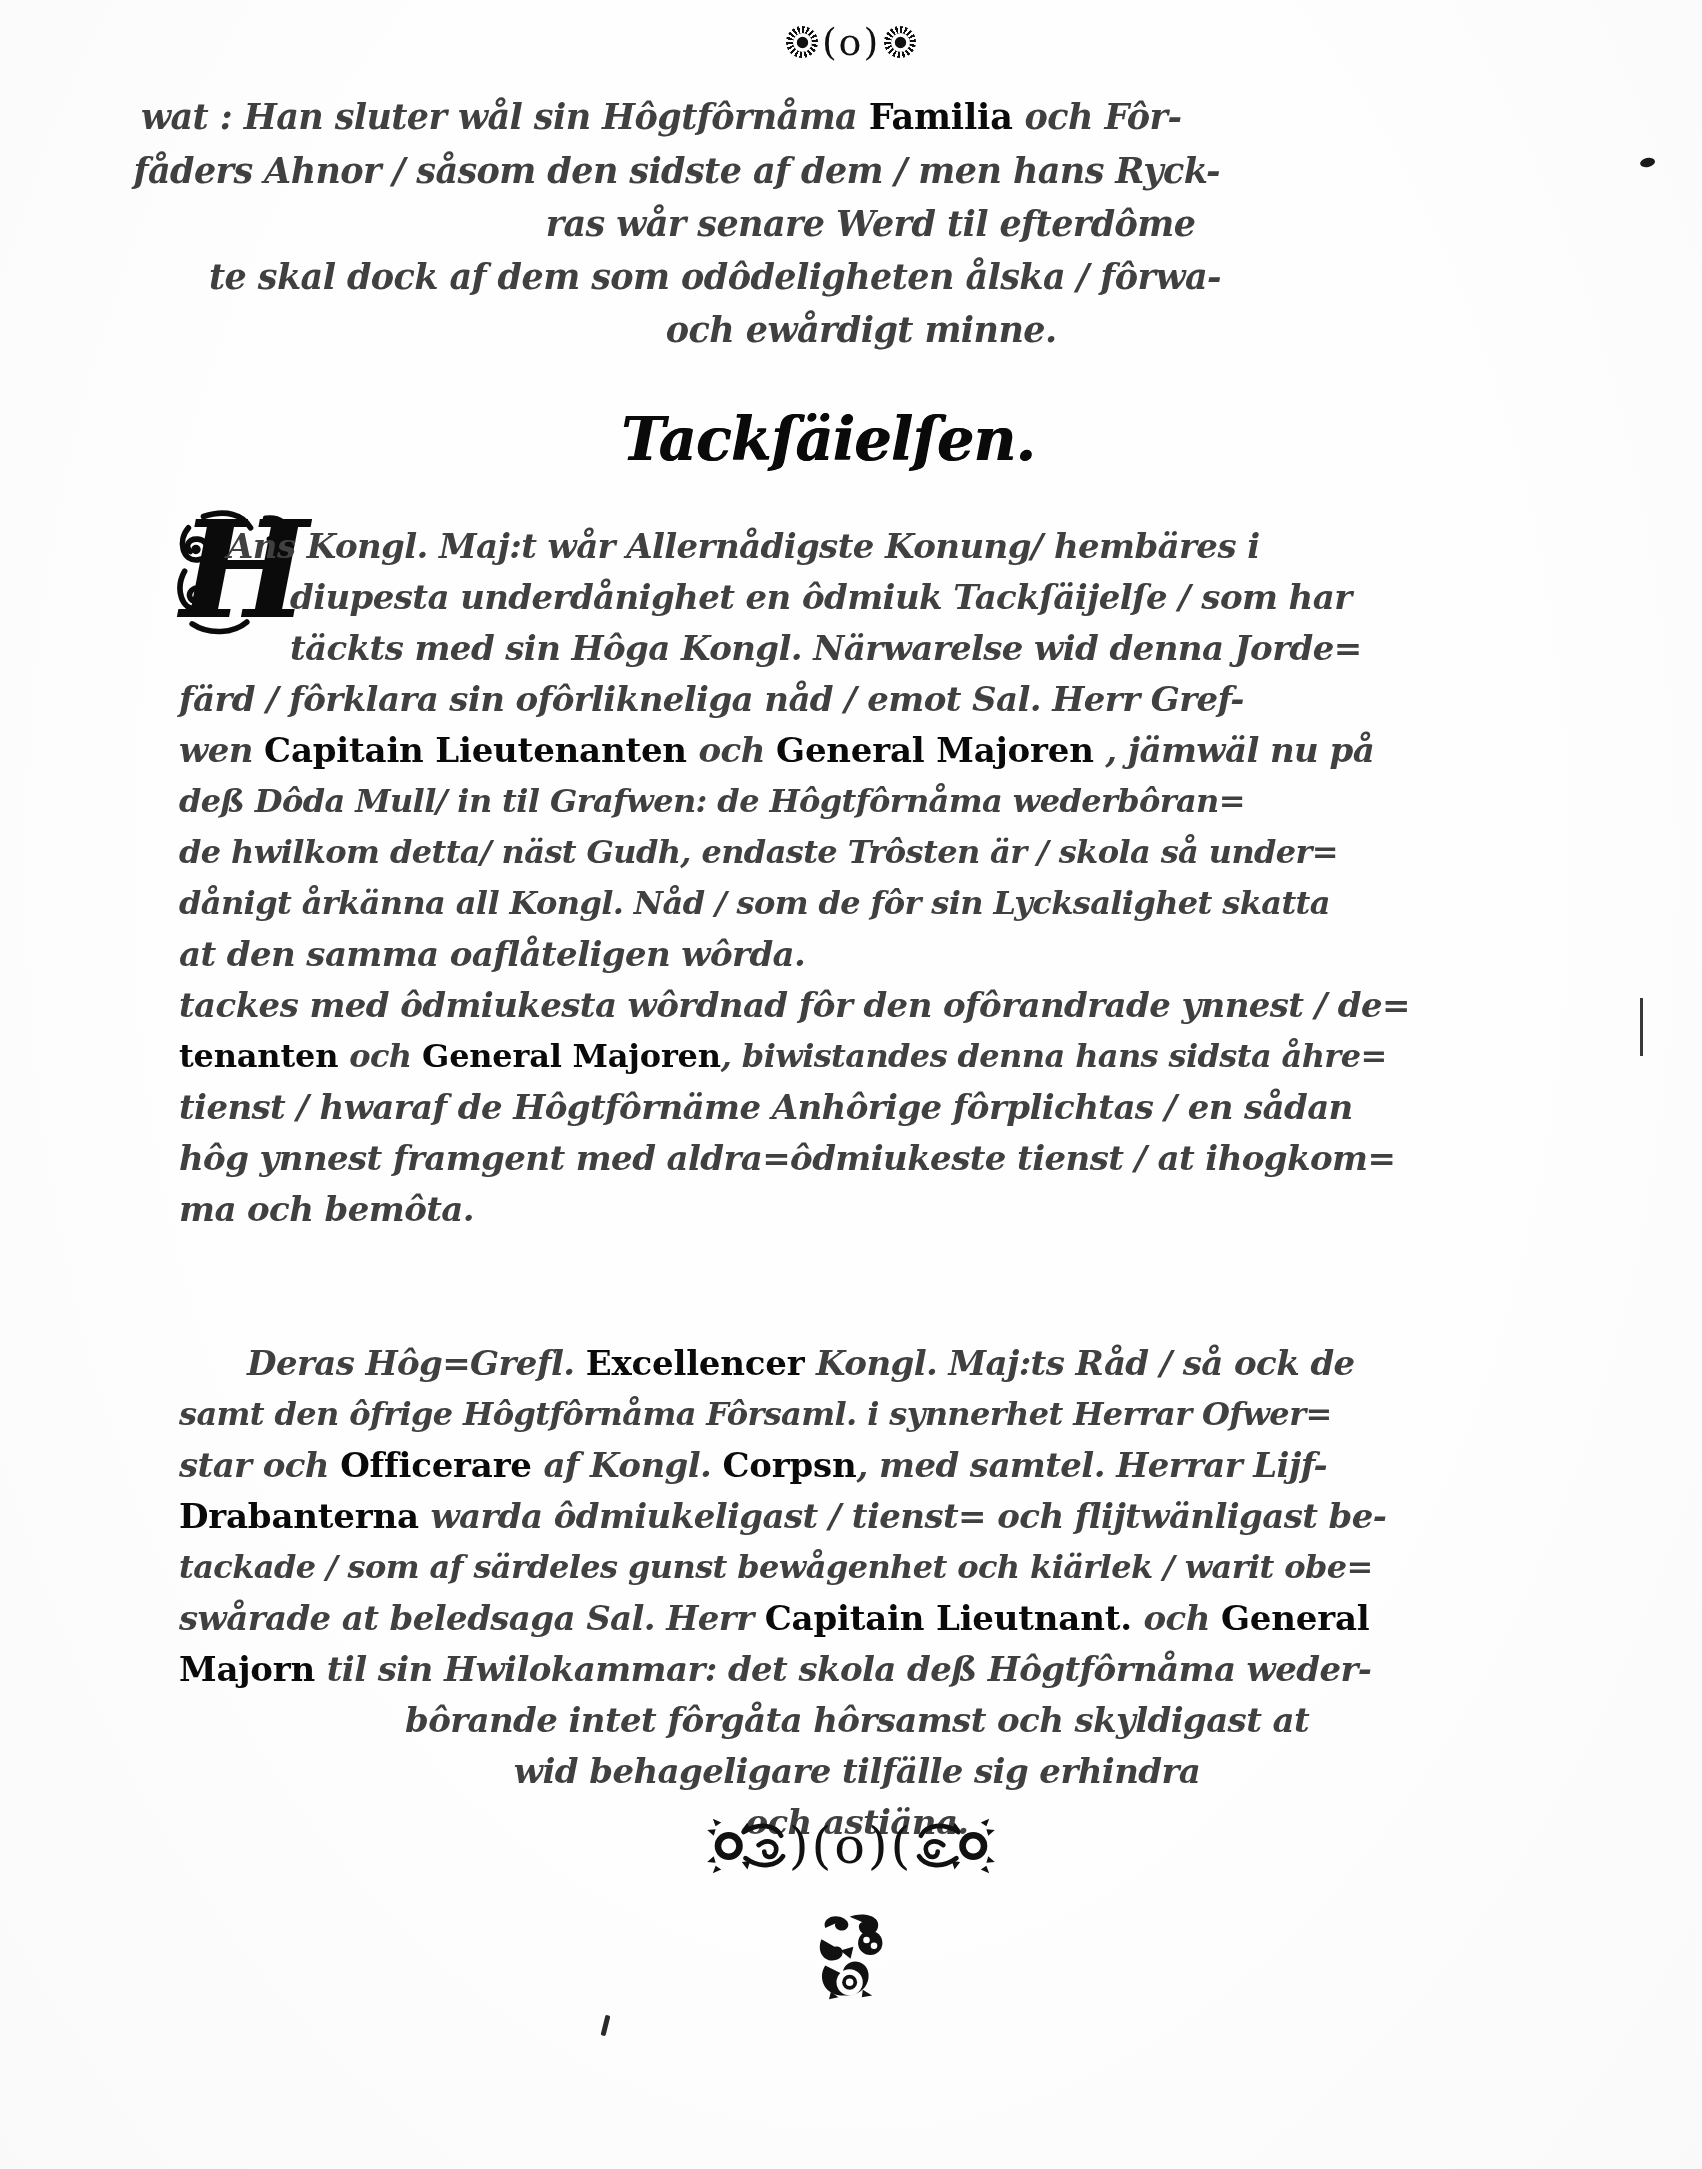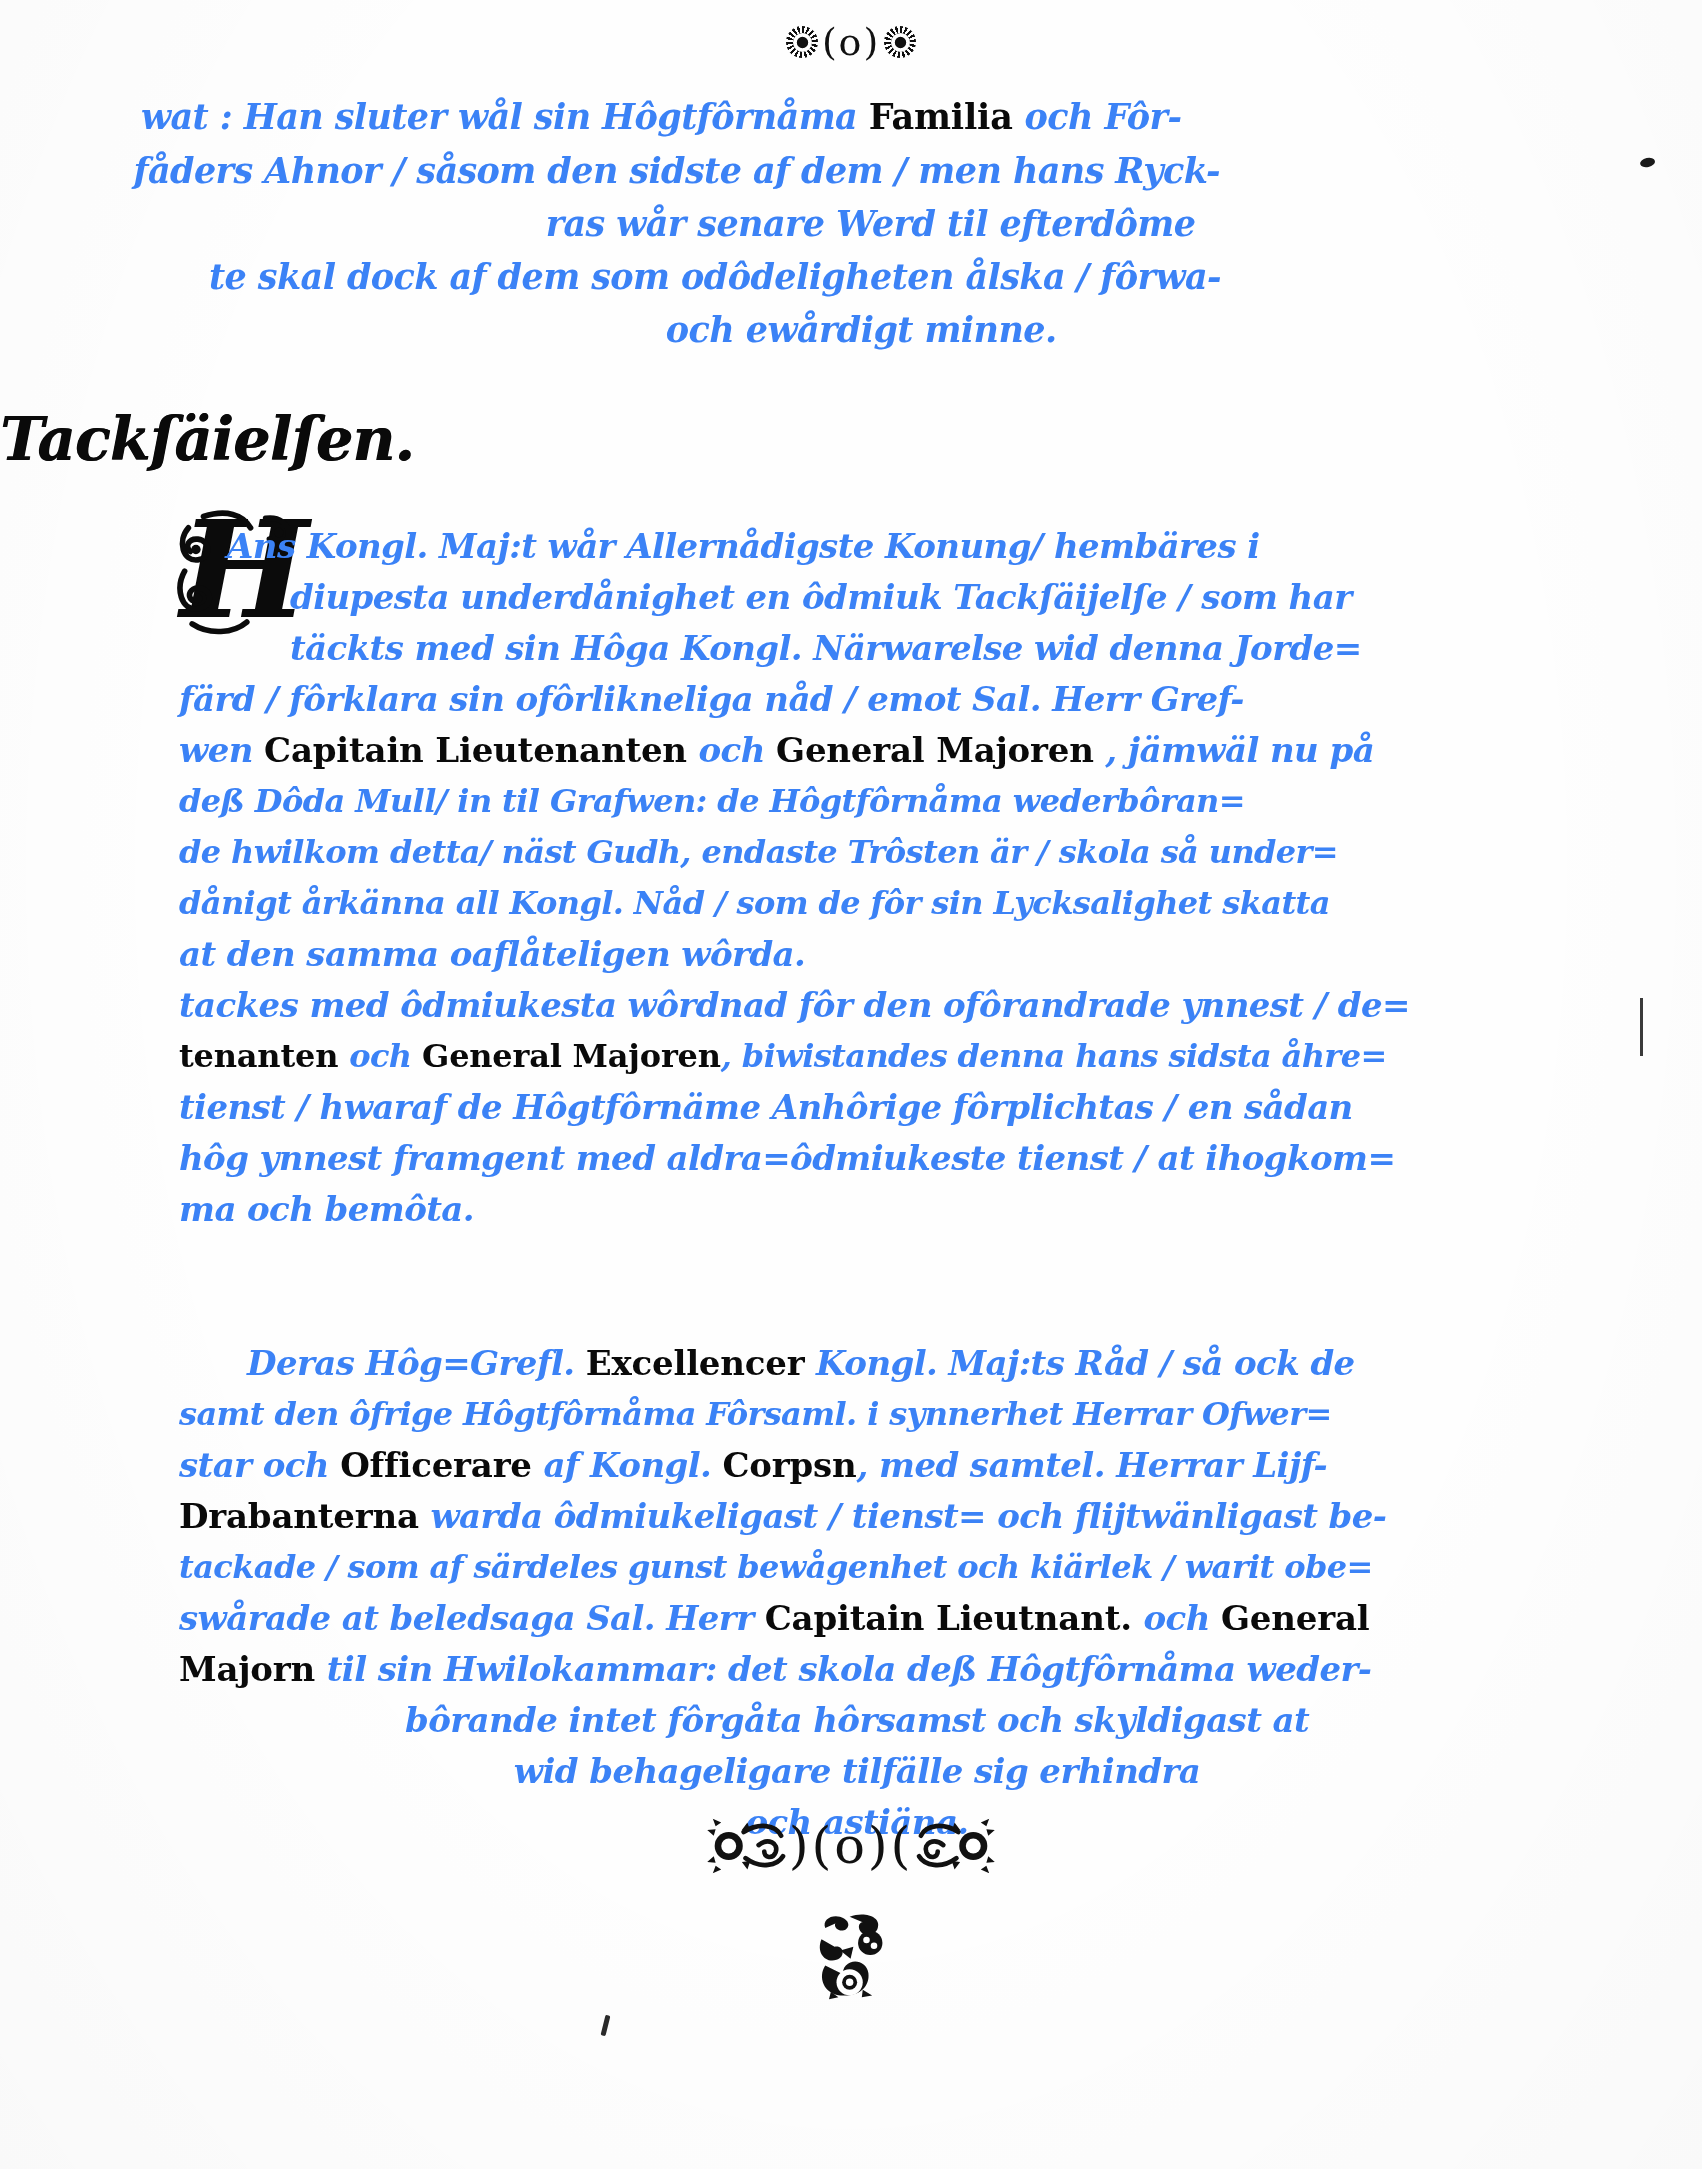--- a/index.html
+++ b/index.html
@@ -35,21 +35,21 @@
     position: absolute;
     left: 179px;
     width: 1356px;
   }
 
   .fraktur {
     font-family: "DejaVu Serif", serif;
     font-weight: 700;
     font-style: italic;
     letter-spacing: -0.6px;
-    color: #3b82f6;
+    color: #404040;
     -webkit-font-smoothing: none;
   }
   .roman {
     font-family: "DejaVu Serif", serif;
     font-weight: 600;
     font-style: normal;
     letter-spacing: -0.2px;
   }
 
   
@@ -118,23 +118,23 @@
     font-size: 38px;
     line-height: 32px;
     font-weight: 400;
     color: #111;
     letter-spacing: 1.9px;
   }
 
   
   .heading {
     position: absolute;
-    left: 0;
+    left: 8px;
     width: 1640px;
-    text-align: left;
+    text-align: center;
   }
   .heading .h-text {
     font-family: "DejaVu Serif", serif;
     font-weight: 700;
     font-style: italic;
     font-size: 59px;
     letter-spacing: -0.9px;
     color: #0a0a0a;
     text-shadow: 0.6px 0 0 #0a0a0a;
   }

